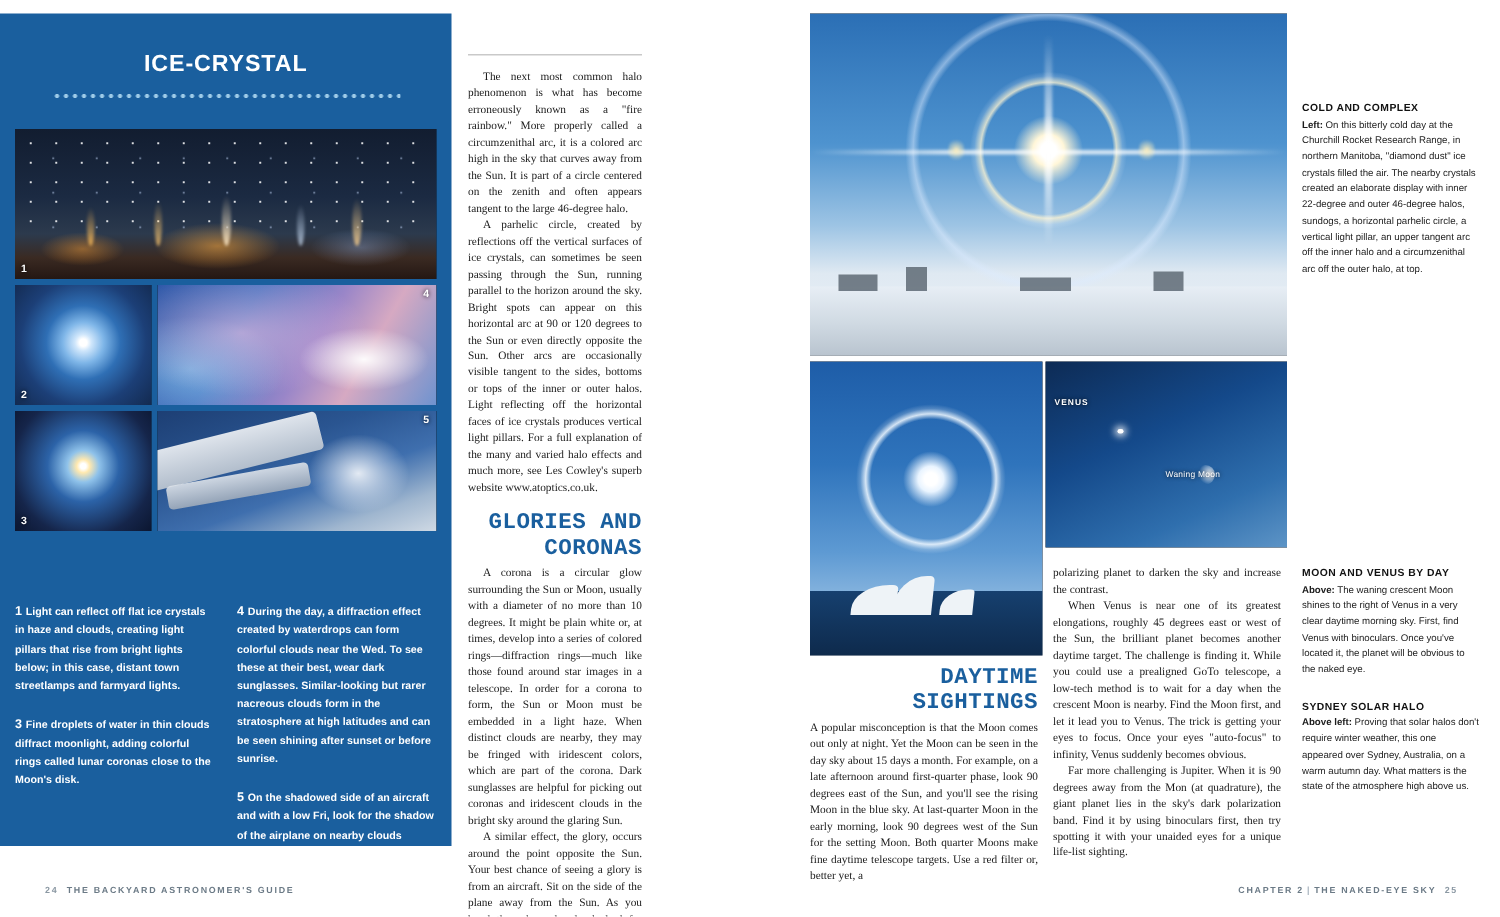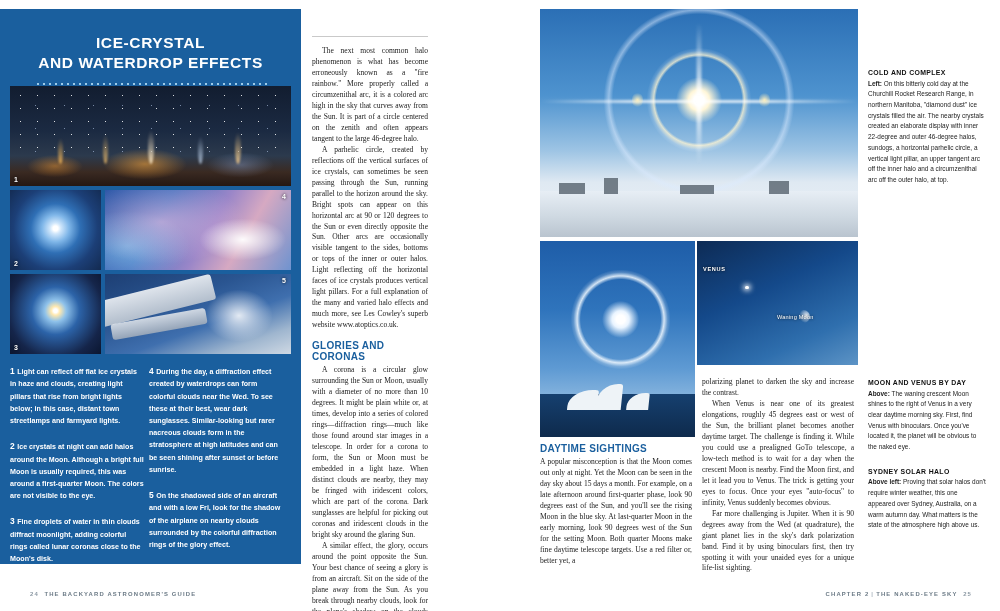--- a/index.html
+++ b/index.html
@@ -92,44 +92,44 @@
     background: linear-gradient(180deg,#e8ecf1,#b9c3cf);
     transform: rotate(-14deg); border-radius: 3px; opacity:.95;
   }
   .p5 .wing2 {
     position:absolute; left:6px; top:52%; width:96px; height:16px;
     background: linear-gradient(180deg,#dfe4ea,#9fabba);
     transform: rotate(-10deg); border-radius: 3px; opacity:.9;
   }
 
   .caption-cols {
-    position: absolute; left: 10px; top: 364px; width: 283px;
-    display: flex; gap: 4px;
+    position: absolute; left: 10px; top: 400px; width: 283px;
+    display: flex; gap: 4px; justify-content: space-between;
   }
   .cap-col { width: 135px; }
   .cap-p {
     color: #ffffff; font-size: 7.1px; line-height: 1.72; font-weight: 600;
     margin-bottom: 12px; letter-spacing: .02px;
   }
   .cap-p .n { font-weight: 700; font-size: 8.4px; margin-right: 2.5px; }
 
   
   .rule-top {
     position: absolute; height: 1px; background: #c9c9c9;
   }
   .col { position: absolute; font-family: "Liberation Serif", serif; color:#1a1a1a; }
   .col p {
     font-size: 7.55px; line-height: 1.455; text-align: justify;
     text-indent: 10px; margin: 0;
   }
   .col p.first { text-indent: 10px; font-family: Liberation Serif, serif; }
   .sec-head {
-    font-family: Liberation Sans, sans-serif;
-    color: #1a5f9e; font-weight: 700; font-size: 10px;
-    letter-spacing: .3px; margin: 9px 0 3px 0; text-transform: uppercase;
+    font-family: Liberation Mono, monospace;
+    color: #1a5f9e; font-weight: 700; font-size: 15px;
+    letter-spacing: .3px; margin: 9px 0 3px 0; text-transform: uppercase; text-align: right;
   }
 
   .col-a { left: 312px; top: 46px; width: 116px; }
   .col-b { left: 540px; top: 443px; width: 152px; }
   .col-c { left: 702px; top: 377px; width: 152px; }
 
   
   .page-right { position: absolute; left: 520px; top: 0; width: 480px; height: 611px; }
 
   
@@ -228,21 +228,20 @@
 </head>
 <body>
 
 <div class="spread">
 
   <div class="page-left">
 
     <div class="blue-panel">
       <div class="panel-title">
         <div>ICE-CRYSTAL</div>
-        <div>AND WATERDROP EFFECTS</div>
       </div>
       <div class="dot-rule"></div>
     </div>
 
     <div class="photo p1">
       <div class="sky"></div>
       <div class="stars"></div>
       <div class="pillar" style="left:17%;top:52%;width:5px;height:26px;background:linear-gradient(180deg,rgba(255,190,90,0),rgba(255,190,90,.8));"></div>
       <div class="pillar" style="left:33%;top:48%;width:5px;height:30px;background:linear-gradient(180deg,rgba(255,200,110,0),rgba(255,200,110,.75));"></div>
       <div class="pillar" style="left:49%;top:44%;width:6px;height:34px;background:linear-gradient(180deg,rgba(255,235,200,0),rgba(255,235,200,.85));"></div>
@@ -270,23 +269,20 @@
       <div class="sky"></div>
       <div class="wing"></div>
       <div class="wing2"></div>
       <div class="num tr">5</div>
     </div>
 
     <div class="caption-cols">
       <div class="cap-col">
         <div class="cap-p">
           <span class="n">1</span><span>Light can reflect off flat ice crystals in haze and clouds, creating light pillars that rise from bright lights below; in this case, distant town streetlamps and farmyard lights.</span>
-        </div>
-        <div class="cap-p">
-          <span class="n">2</span><span>Ice crystals at night can add halos around the Moon. Although a bright full Moon is usually required, this was around a first-quarter Moon. The colors are not visible to the eye.</span>
         </div>
         <div class="cap-p">
           <span class="n">3</span><span>Fine droplets of water in thin clouds diffract moonlight, adding colorful rings called lunar coronas close to the Moon's disk.</span>
         </div>
       </div>
       <div class="cap-col">
         <div class="cap-p">
           <span class="n">4</span><span>During the day, a diffraction effect created by waterdrops can form colorful clouds near the Wed. To see these at their best, wear dark sunglasses. Similar-looking but rarer nacreous clouds form in the stratosphere at high latitudes and can be seen shining after sunset or before sunrise.</span>
         </div>
         <div class="cap-p">
@@ -338,21 +334,21 @@
   <div class="lbl" style="left:777px; top:314px; font-weight:500; letter-spacing:.2px;">Waning Moon</div>
 
   <div class="col col-b">
     <div class="sec-head" style="margin-top:0">DAYTIME SIGHTINGS</div>
     <p style="text-indent:0">A popular misconception is that the Moon comes out only at night. Yet the Moon can be seen in the day sky about 15 days a month. For example, on a late afternoon around first-quarter phase, look 90 degrees east of the Sun, and you'll see the rising Moon in the blue sky. At last-quarter Moon in the early morning, look 90 degrees west of the Sun for the setting Moon. Both quarter Moons make fine daytime telescope targets. Use a red filter or, better yet, a</p>
   </div>
 
   <div class="col col-c">
     <p style="text-indent:0">polarizing planet to darken the sky and increase the contrast.</p>
     <p>When Venus is near one of its greatest elongations, roughly 45 degrees east or west of the Sun, the brilliant planet becomes another daytime target. The challenge is finding it. While you could use a prealigned GoTo telescope, a low-tech method is to wait for a day when the crescent Moon is nearby. Find the Moon first, and let it lead you to Venus. The trick is getting your eyes to focus. Once your eyes "auto-focus" to infinity, Venus suddenly becomes obvious.</p>
-    <p>Far more challenging is Jupiter. When it is 90 degrees away from the Wed (at quadrature), the giant planet lies in the sky's dark polarization band. Find it by using binoculars first, then try spotting it with your unaided eyes for a unique life-list sighting.</p>
+    <p>Far more challenging is Jupiter. When it is 90 degrees away from the Mon (at quadrature), the giant planet lies in the sky's dark polarization band. Find it by using binoculars first, then try spotting it with your unaided eyes for a unique life-list sighting.</p>
   </div>
 
   <div class="side" style="top:68px;">
     <div class="side-block">
       <div class="side-head">COLD AND COMPLEX</div>
       <div class="side-body"><b>Left:</b><span> On this bitterly cold day at the Churchill Rocket Research Range, in northern Manitoba, "diamond dust" ice crystals filled the air. The nearby crystals created an elaborate display with inner 22-degree and outer 46-degree halos, sundogs, a horizontal parhelic circle, a vertical light pillar, an upper tangent arc off the inner halo and a circumzenithal arc off the outer halo, at top.</span></div>
     </div>
   </div>
 
   <div class="side" style="top:378px;">

